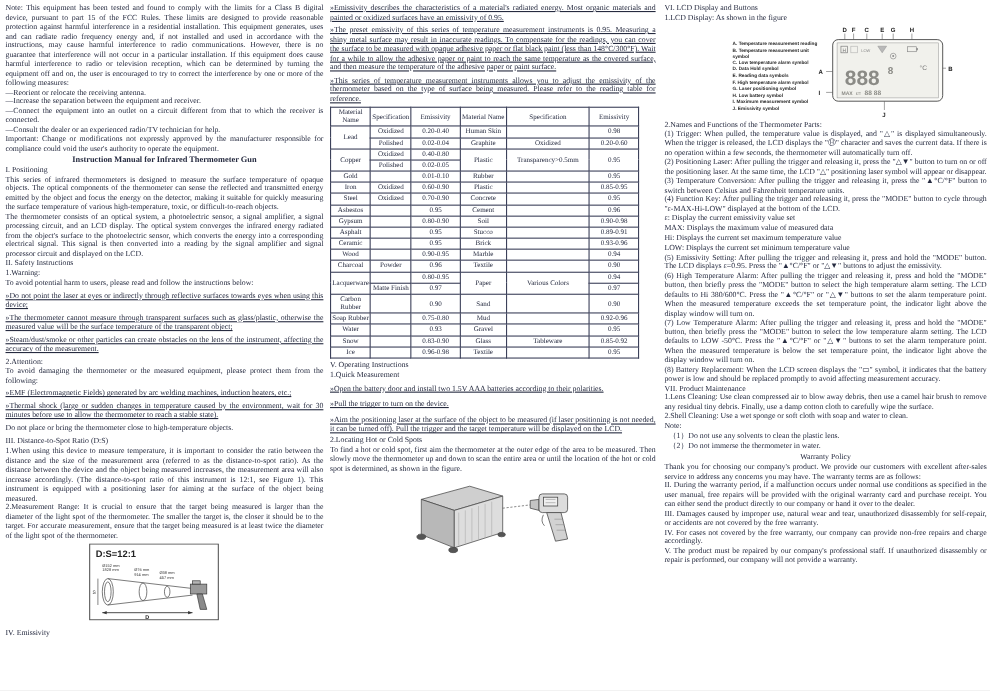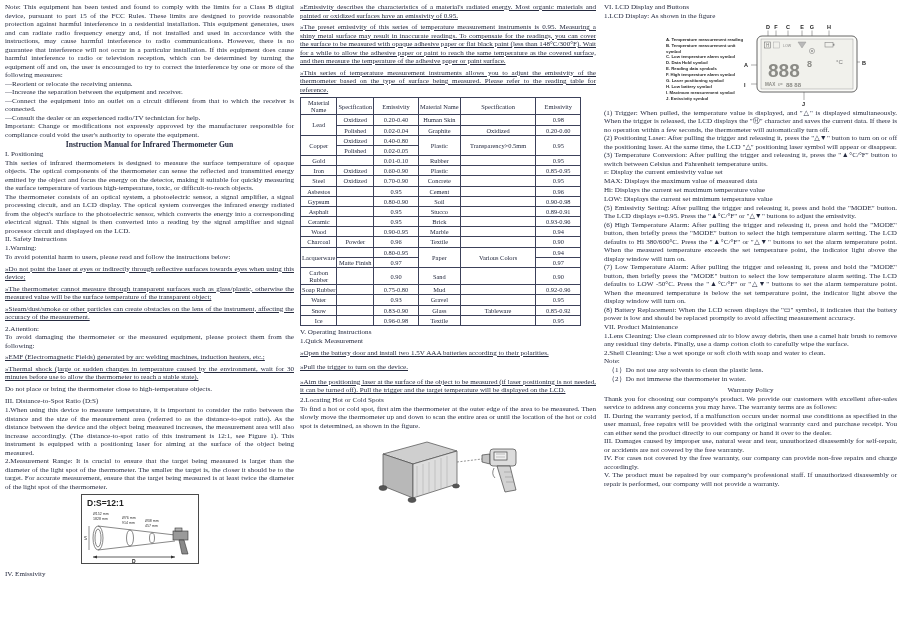--- a/index.html
+++ b/index.html
@@ -381,23 +381,25 @@
         </g>
         <g font-size="5.5" font-weight="bold" fill="#222">
           <text x="2" y="45">A</text>
           <text x="120" y="42.5">B</text>
           <text x="2" y="64.5">I</text>
           <text x="60" y="84">J</text>
         </g>
       </svg>
     </div>
 
+    <p class="h">2.Names and Functions of the Thermometer Parts:</p>
     <p class="p">(1) Trigger: When pulled, the temperature value is displayed, and "△" is displayed simultaneously. When the trigger is released, the LCD displays the "Ⓗ" character and saves the current data. If there is no operation within a few seconds, the thermometer will automatically turn off.</p>
     <p class="p">(2) Positioning Laser: After pulling the trigger and releasing it, press the "△▼" button to turn on or off the positioning laser. At the same time, the LCD "△" positioning laser symbol will appear or disappear.</p>
     <p class="p">(3) Temperature Conversion: After pulling the trigger and releasing it, press the "▲°C/°F" button to switch between Celsius and Fahrenheit temperature units.</p>
+    <p class="p">(4) Function Key: After pulling the trigger and releasing it, press the "MODE" button to cycle through "ε-MAX-Hi-LOW" displayed at the bottom of the LCD.</p>
     <p class="h mode-line">ε: Display the current emissivity value set</p>
     <p class="h mode-line">MAX: Displays the maximum value of measured data</p>
     <p class="h mode-line">Hi: Displays the current set maximum temperature value</p>
     <p class="h mode-line">LOW: Displays the current set minimum temperature value</p>
     <p class="p">(5) Emissivity Setting: After pulling the trigger and releasing it, press and hold the "MODE" button. The LCD displays ε=0.95. Press the "▲°C/°F" or "△▼" buttons to adjust the emissivity.</p>
     <p class="p">(6) High Temperature Alarm: After pulling the trigger and releasing it, press and hold the "MODE" button, then briefly press the "MODE" button to select the high temperature alarm setting. The LCD defaults to Hi 380/600°C. Press the "▲°C/°F" or "△▼" buttons to set the alarm temperature point. When the measured temperature exceeds the set temperature point, the indicator light above the display window will turn on.</p>
     <p class="p">(7) Low Temperature Alarm: After pulling the trigger and releasing it, press and hold the "MODE" button, then briefly press the "MODE" button to select the low temperature alarm setting. The LCD defaults to LOW -50°C. Press the "▲°C/°F" or "△▼" buttons to set the alarm temperature point. When the measured temperature is below the set temperature point, the indicator light above the display window will turn on.</p>
     <p class="p">(8) Battery Replacement: When the LCD screen displays the "▭" symbol, it indicates that the battery power is low and should be replaced promptly to avoid affecting measurement accuracy.</p>
     <p class="h">VII. Product Maintenance</p>
     <p class="p">1.Lens Cleaning: Use clean compressed air to blow away debris, then use a camel hair brush to remove any residual tiny debris. Finally, use a damp cotton cloth to carefully wipe the surface.</p>

